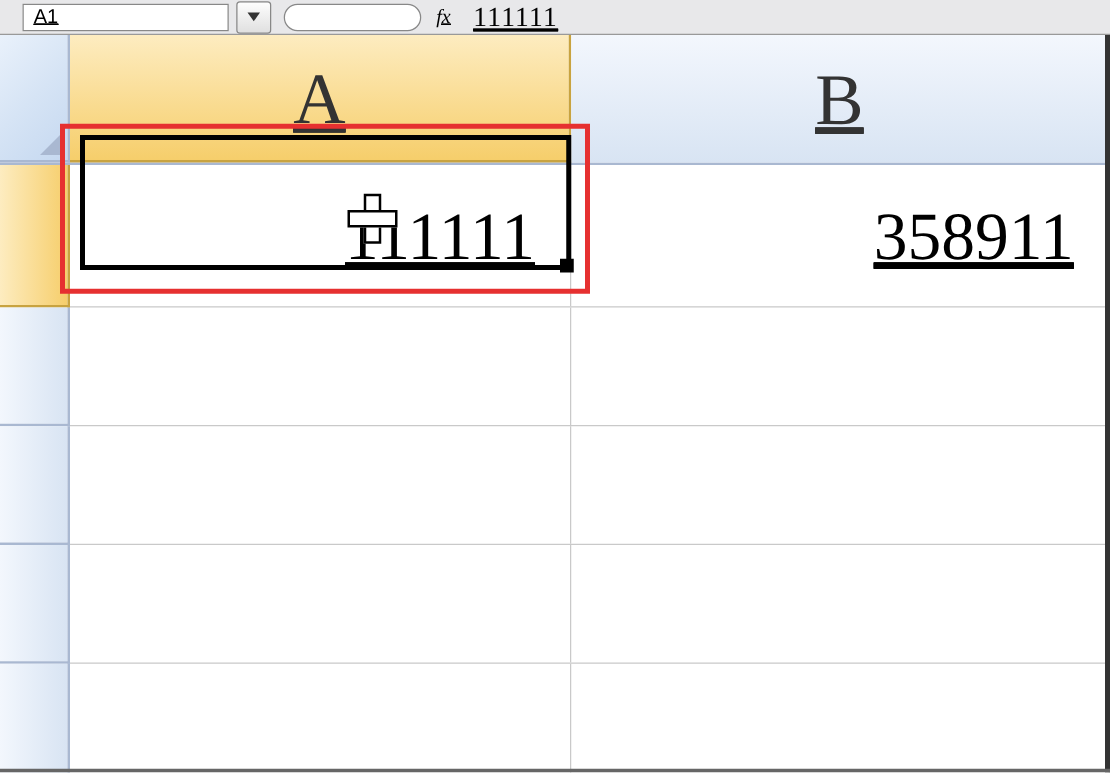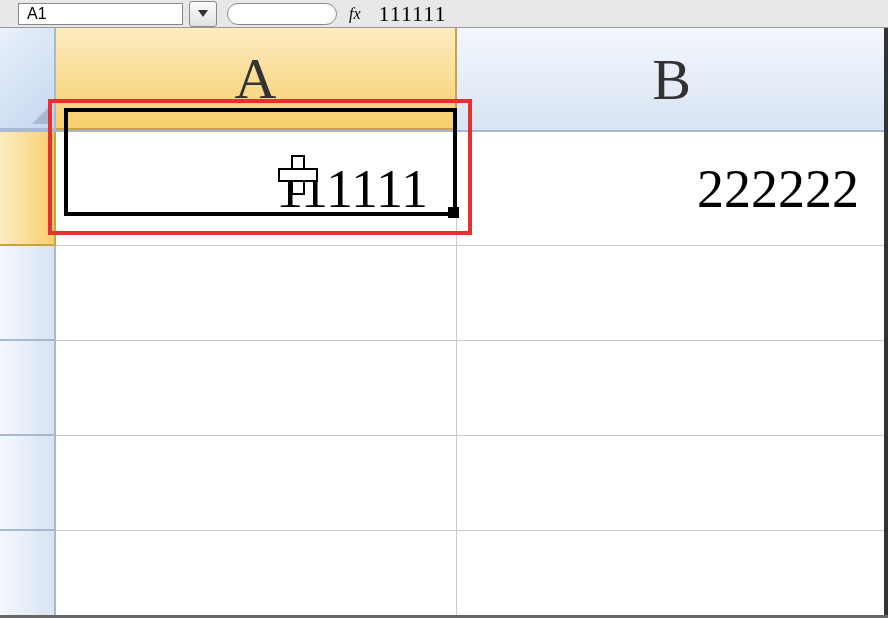--- a/index.html
+++ b/index.html
@@ -1,15 +1,15 @@
 <!DOCTYPE html>
 <html><head>
   <meta charset="utf-8">
   <style>
-    * { margin: 0; padding: 0; box-sizing: border-box; }
+    * { margin: 0; padding: 0; box-sizing: border-box; text-decoration: underline; }
     body {
       font-family: "Times New Roman", serif;
       background: #fff;
       width: 888px;
       height: 618px;
       overflow: hidden;
       position: relative;
     }
     
     
@@ -281,21 +281,21 @@
     <div class="row-header other"></div>
     <div class="row-header other"></div>
   </div>
 
   <div class="cells">
     <div class="cell-row r1">
       <div class="cell col-a">
         <span>111111</span>
       </div>
       <div class="cell col-b">
-        <span>222222</span>
+        <span>358911</span>
       </div>
     </div>
     <div class="cell-row other">
       <div class="cell col-a"></div>
       <div class="cell col-b"></div>
     </div>
     <div class="cell-row other">
       <div class="cell col-a"></div>
       <div class="cell col-b"></div>
     </div>

